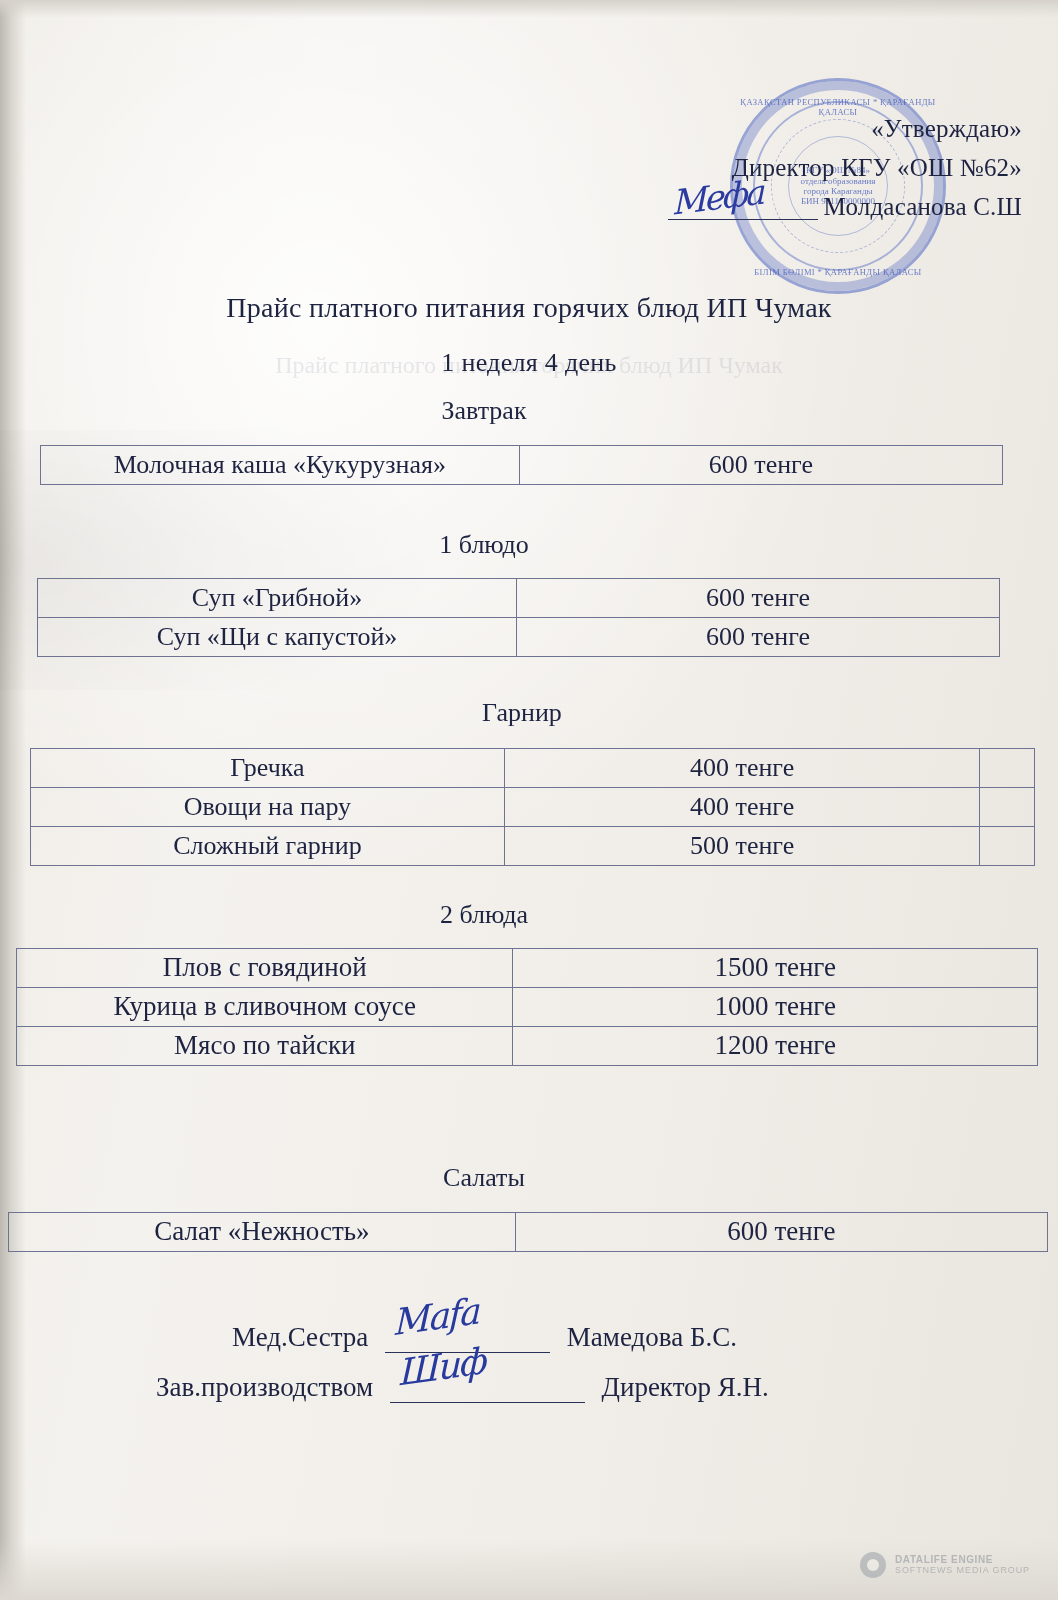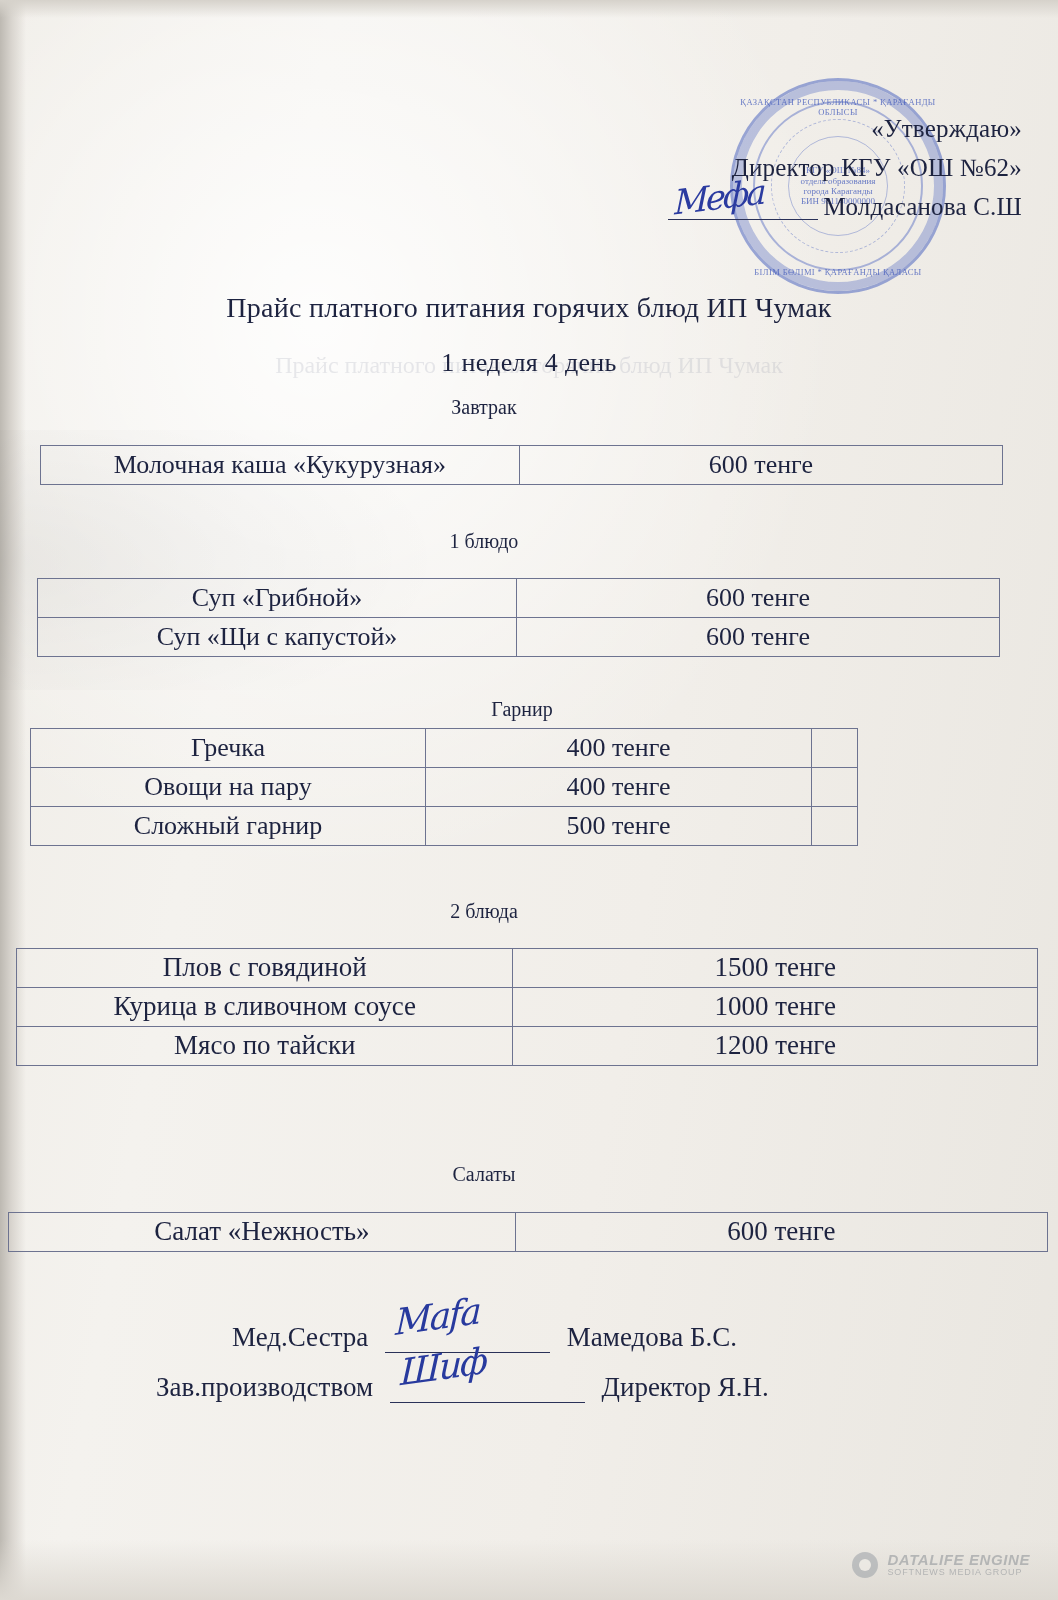--- a/index.html
+++ b/index.html
@@ -139,21 +139,21 @@
     text-align: center;
     font-size: 28px;
     letter-spacing: 0.3px;
   }
   #title-main { top: 292px; }
   #title-week { top: 348px; font-size: 26px; }
   .section-title {
     position: absolute;
     width: 968px;
     text-align: center;
-    font-size: 20px;
+    font-size: 26px;
   }
   
   .ghost {
     position: absolute;
     color: rgba(120,125,150,0.16);
     font-size: 24px;
     width: 1058px;
     text-align: center;
     pointer-events: none;
   }
@@ -223,37 +223,37 @@
     left: 7px; top: 7px;
     width: 12px; height: 12px;
     border-radius: 50%;
     background: #f0eee9;
   }
   #watermark .wm-text {
     font-family: "Liberation Sans", sans-serif;
     color: #8c9196;
     line-height: 1.05;
   }
-  #watermark .wm-title { font-size: 15px; font-weight: bold; letter-spacing: 0.6px; font-style: italic; }
+  #watermark .wm-title { font-size: 10px; font-weight: bold; letter-spacing: 0.6px; }
   #watermark .wm-sub { font-size: 9px; letter-spacing: 0.9px; }
 </style>
 </head>
 <body>
 
 <div id="page">
   <div id="paper"></div>
   <div id="edge-left"></div>
   <div id="edge-top"></div>
   <div id="edge-bottom"></div>
   <div class="shadow-fold"></div>
 
   <div id="stamp">
     <div class="ring2"></div>
     <div class="ring3"></div>
-    <div class="arc-top">ҚАЗАҚСТАН РЕСПУБЛИКАСЫ * ҚАРАҒАНДЫ ОБЛЫСЫ</div>
+    <div class="arc-top">ҚАЗАҚСТАН РЕСПУБЛИКАСЫ * ҚАРАҒАНДЫ ҚАЛАСЫ</div>
     <div class="arc-bottom">БІЛІМ БӨЛІМІ * ҚАРАҒАНДЫ ҚАЛАСЫ</div>
     <div class="inner">КГУ «ОШ №84» отдела образования города Караганды БИН 981140000000</div>
   </div>
 
   <div id="approval">
     <div class="line">«Утверждаю»</div>
     <div class="line">Директор КГУ «ОШ №62»</div>
     <div class="line">
       <span id="sig-director">
         <span class="scribble">Мефа</span>
@@ -284,21 +284,21 @@
         <td class="price-cell" style="width:485px;">600 тенге</td>
       </tr>
       <tr>
         <td class="name">Суп «Щи с капустой»</td>
         <td class="price-cell">600 тенге</td>
       </tr>
     </tbody>
   </table>
 
   <div class="section-title" style="top:698px;margin-left:38px;">Гарнир</div>
-  <table class="price" style="left:30px; top:728px; width:828px;">
+  <table class="price" style="left:30px; top:748px; width:1005px;">
     <tbody>
       <tr>
         <td class="name" style="width:480px;">Гречка</td>
         <td class="price-cell" style="width:485px;">400 тенге</td>
         <td class="spacer" style="width:40px; border-top:1.4px solid #6d7390;"></td>
       </tr>
       <tr>
         <td class="name">Овощи на пару</td>
         <td class="price-cell">400 тенге</td>
         <td class="spacer"></td>

